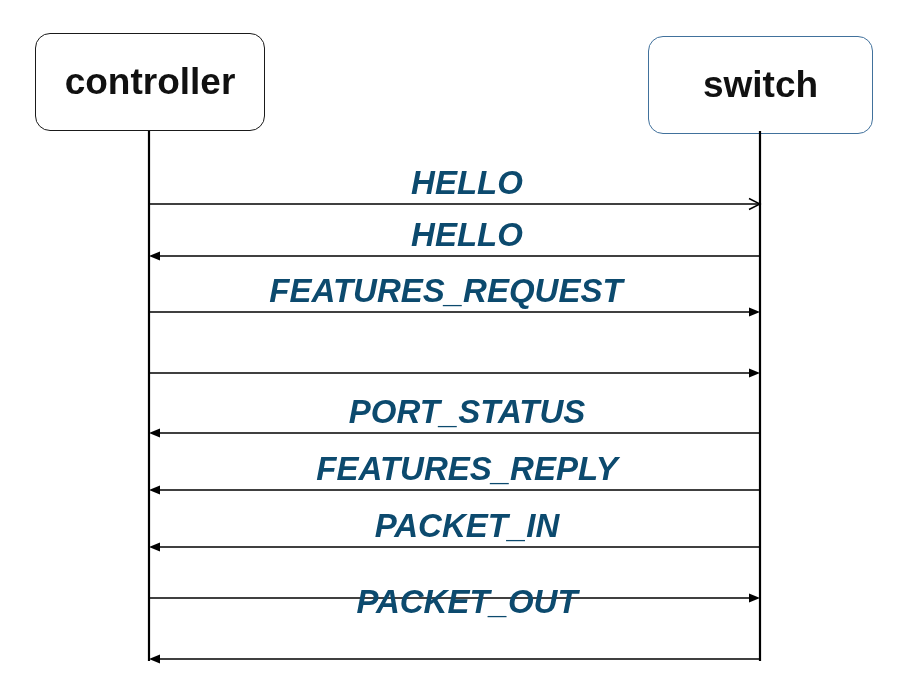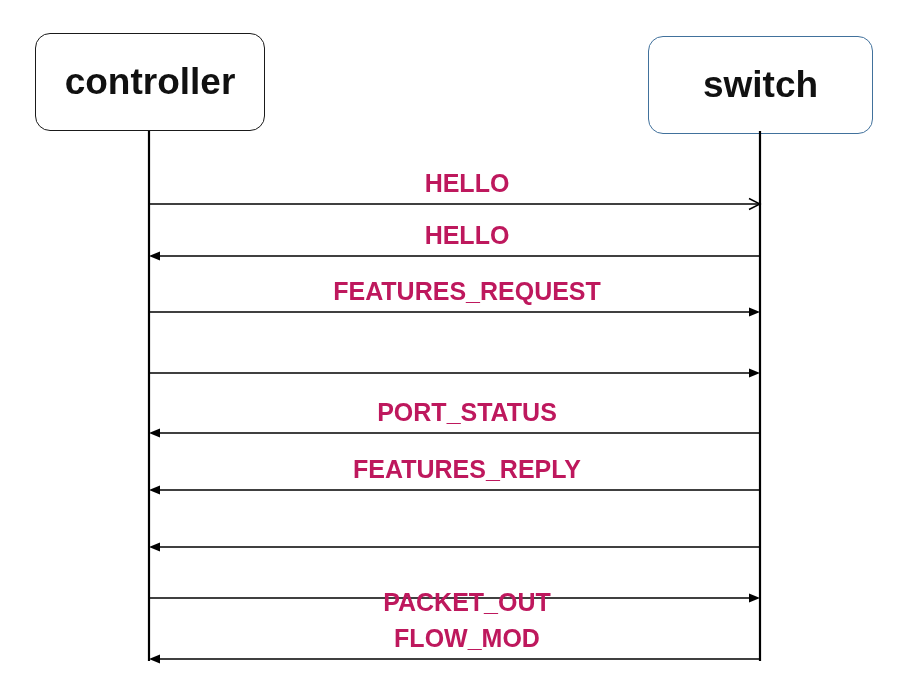--- a/index.html
+++ b/index.html
@@ -42,26 +42,27 @@
     position: absolute;
     left: 0;
     top: 0;
     width: 100%;
     height: 100%;
     pointer-events: none;
   }
   .msg-label {
     position: absolute;
     transform: translateX(-50%);
-    font-size: 25px;
+    font-size: 33px;
     font-weight: 700;
-    color: #be185d;
+    color: #0c4a6e;
     white-space: nowrap;
     line-height: 32px;
     height: 32px;
+    font-style: italic;
   }
 </style>
 </head>
 <body>
 
 <div class="canvas">
 
   <div class="actor" id="actor-controller" style="border-color: rgb(26, 26, 26);">
     <span class="actor-label">controller</span>
   </div>
@@ -107,20 +108,20 @@
       </g>
       <g>
         <line x1="760" y1="659" x2="158" y2="659" stroke="#000000" stroke-width="1.6"></line>
         <polygon points="149,659 160,654.4 160,663.6" fill="#000000"></polygon>
       </g>
     </svg>
 
   <div id="label-layer">
       <div class="msg-label" style="top: 167px; left: 467px;">HELLO</div>
       <div class="msg-label" style="top: 219px; left: 467px;">HELLO</div>
-      <div class="msg-label" style="top: 275px; left: 467px;">FEATURES_REQUEST</div>
+      <div class="msg-label" style="top: 275px; left: 446px;">FEATURES_REQUEST</div>
       <div class="msg-label" style="top: 453px; left: 467px;">FEATURES_REPLY</div>
       <div class="msg-label" style="top: 396px; left: 467px;">PORT_STATUS</div>
+      <div class="msg-label" style="top: 510px; left: 467px;">PACKET_IN</div>
       <div class="msg-label" style="top: 561px; left: 467px; margin-top: 25px;">PACKET_OUT</div>
-      <div class="msg-label" style="top: 622px; left: 467px;">FLOW_MOD</div>
     </div>
 
 </div>
 
 </body></html>

